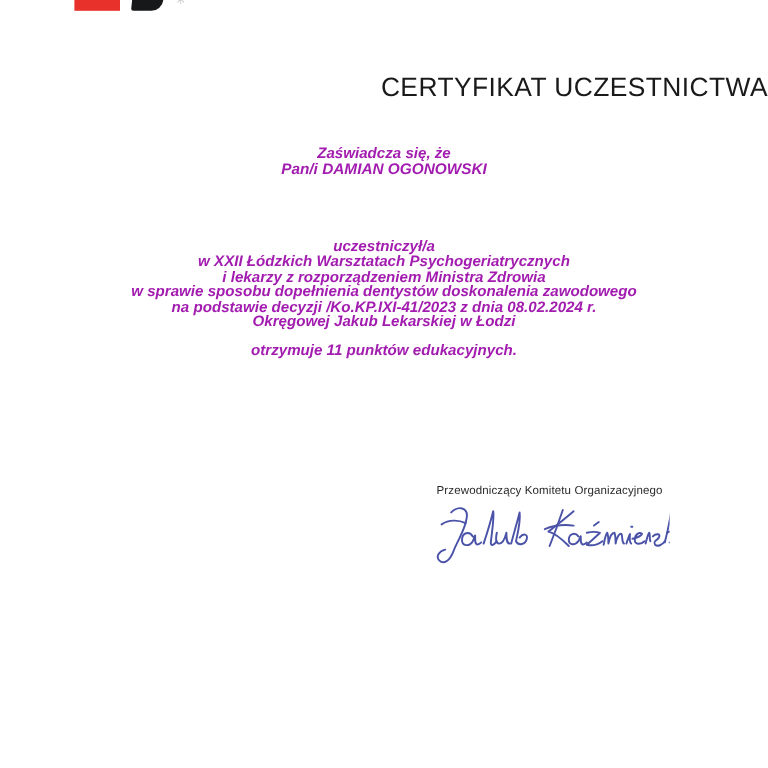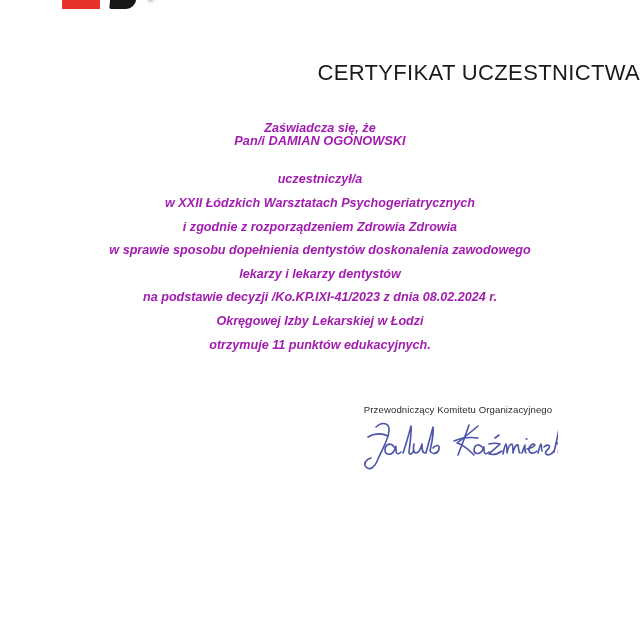--- a/index.html
+++ b/index.html
@@ -91,25 +91,24 @@
     line-height: 1.0;
   }
   .line-intro {
     margin: 0 0 0 0;
     padding-top: 4px;
   }
   .line-recipient {
     font-size: 12.8px;
   }
   .line-participated {
-    margin-top: 26px;
+    margin-top: 52px;
     font-style: italic;
   }
   .para-line {
-    margin-top: 11px;
   }
   .line-points {
     margin-top: 11px;
   }
 
   
   #signature-block {
     position: absolute;
     top: 404px;
     left: 318px;
@@ -151,25 +150,24 @@
     <div class="logo-mark-grey">✳</div>
   </div>
 
   <div id="certificate-title">CERTYFIKAT UCZESTNICTWA</div>
 
   <div id="certificate-body">
     <div class="body-line line-intro">Zaświadcza się, że</div>
     <div class="body-line line-recipient">Pan/i DAMIAN OGONOWSKI</div>
     <div class="body-line line-participated">uczestniczył/a</div>
     <div class="body-line para-line">w XXII Łódzkich Warsztatach Psychogeriatrycznych</div>
-    <div class="body-line para-line">i zgodnie z rozporządzeniem Zdrowia Zdrowia</div>
+    <div class="body-line para-line">i lekarzy z rozporządzeniem Ministra Zdrowia</div>
     <div class="body-line para-line">w sprawie sposobu dopełnienia dentystów doskonalenia zawodowego</div>
-    <div class="body-line para-line">lekarzy i lekarzy dentystów</div>
     <div class="body-line para-line">na podstawie decyzji /Ko.KP.IXI-41/2023 z dnia 08.02.2024 r.</div>
-    <div class="body-line para-line">Okręgowej Izby Lekarskiej w Łodzi</div>
+    <div class="body-line para-line">Okręgowej Jakub Lekarskiej w Łodzi</div>
     <div class="body-line line-points">otrzymuje 11 punktów edukacyjnych.</div>
   </div>
 
   <div id="signature-block">
     <div id="signature-role">Przewodniczący Komitetu Organizacyjnego</div>
 
     <div id="signature-ink">
       <svg width="200" height="58" viewBox="0 0 200 58" fill="none" xmlns="http://www.w3.org/2000/svg" aria-hidden="true">
         <g stroke="#4a53a8" stroke-width="1.6" stroke-linecap="round" stroke-linejoin="round" fill="none">
 

